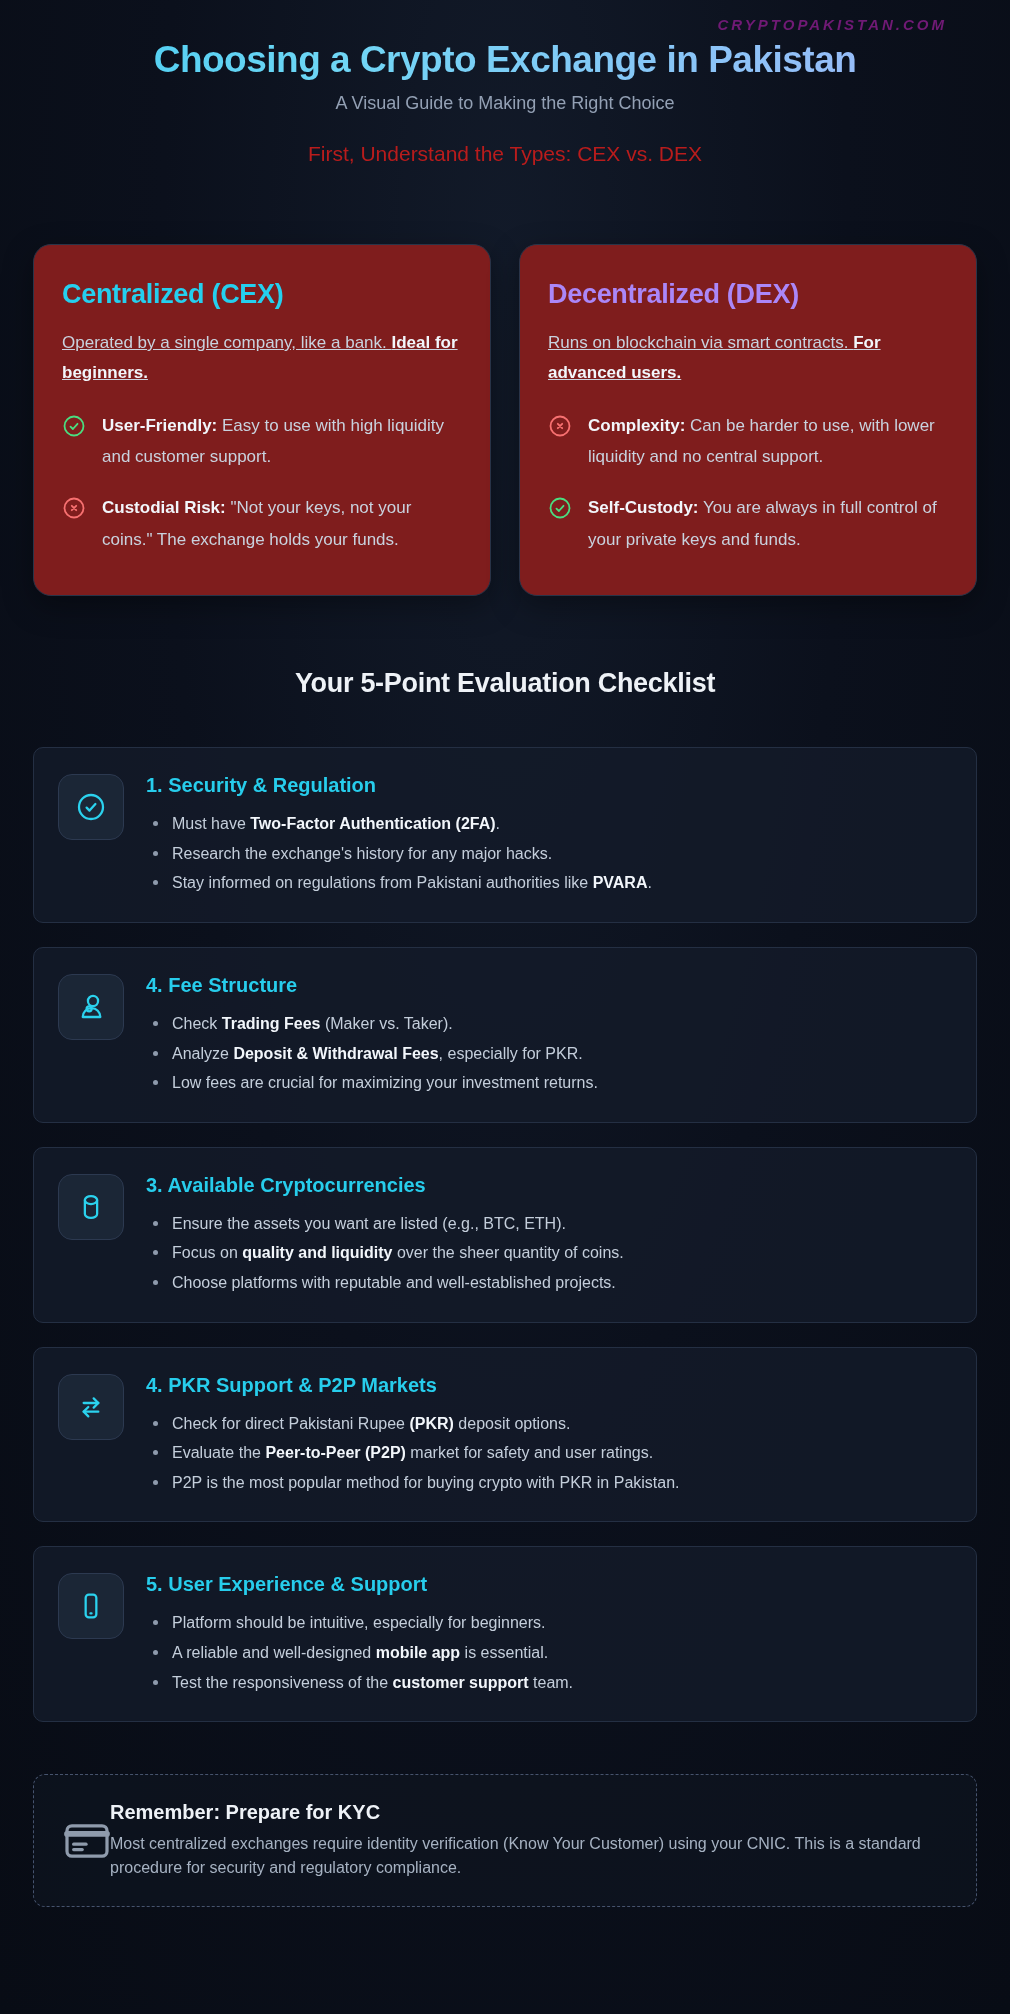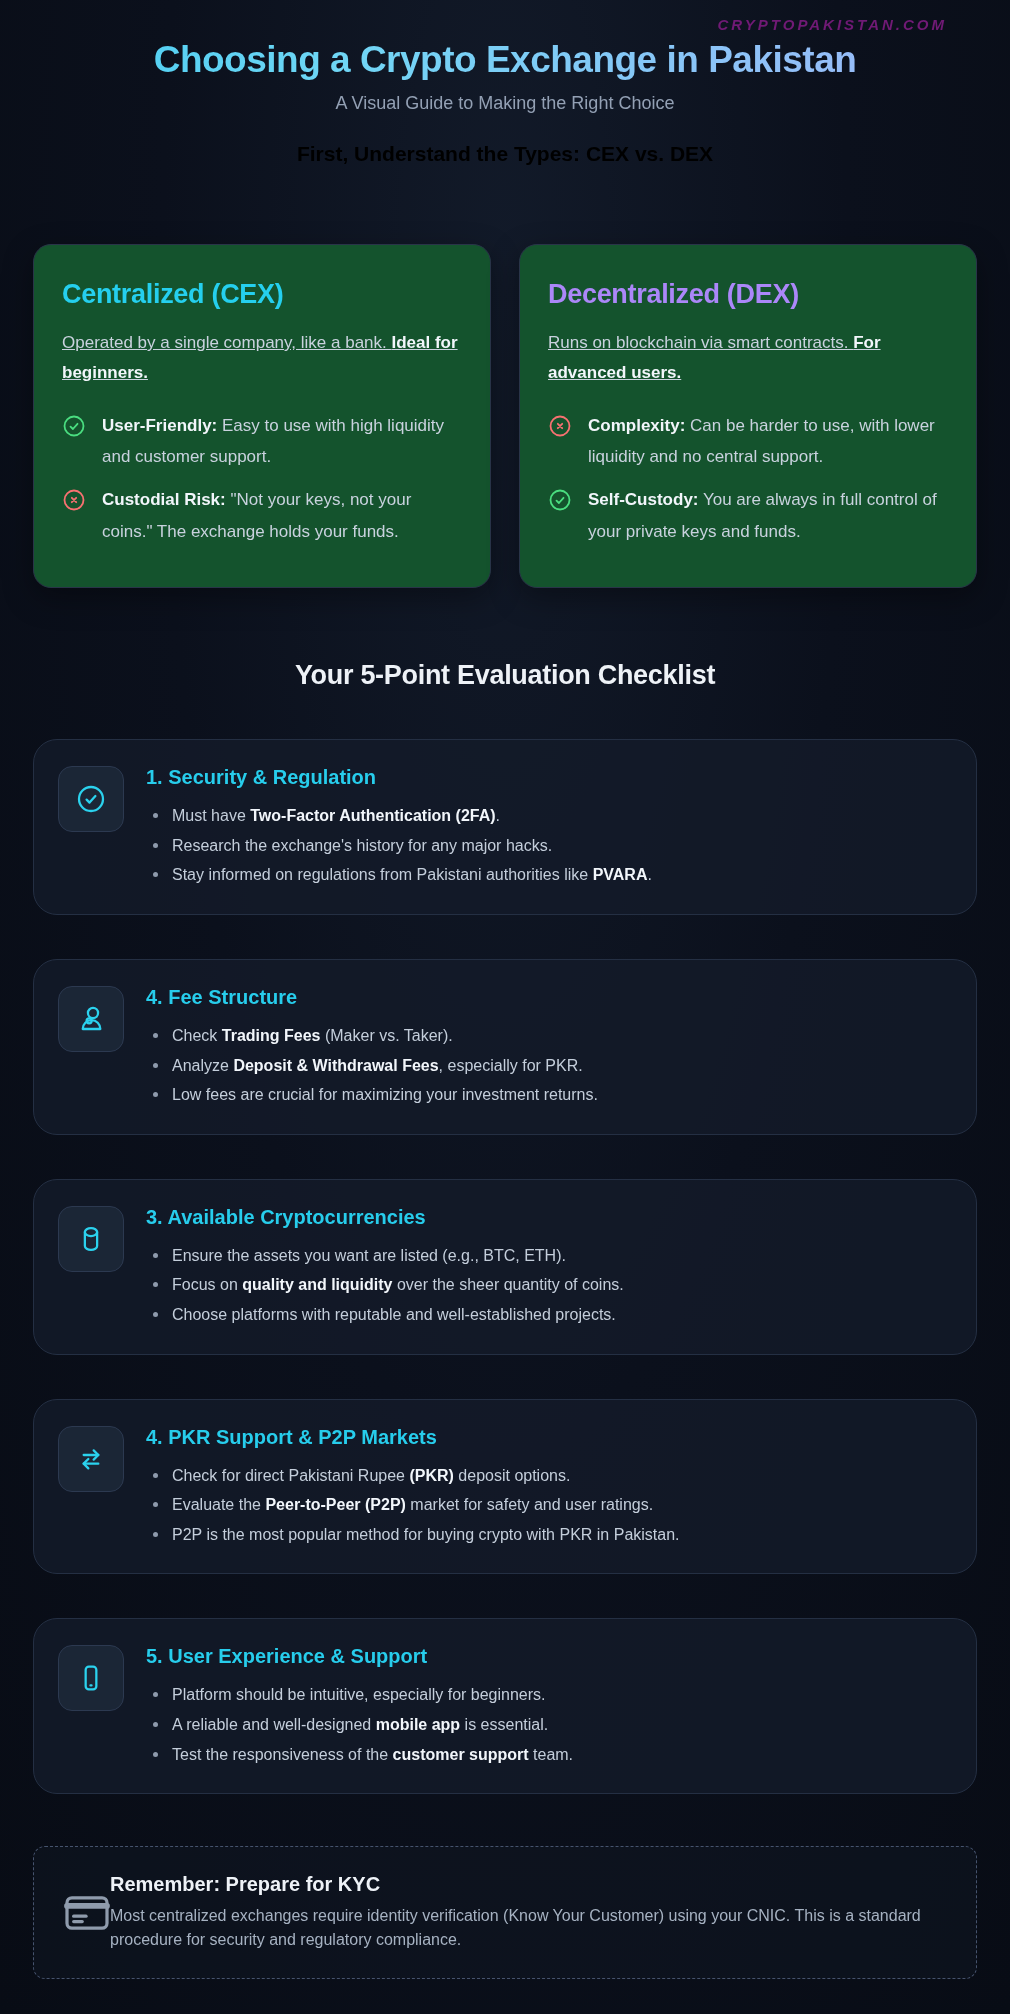--- a/index.html
+++ b/index.html
@@ -13,46 +13,46 @@
   .site{
     margin:16px 30px 0 0;text-align:right;
     font-size:15px;font-weight:bold;letter-spacing:3px;color:#701a75;font-style:italic;
   }
   h1.title{
     margin:6px 0 0;text-align:center;font-size:37px;font-weight:bold;letter-spacing:-0.5px;
     background:linear-gradient(90deg,#45cdf1 0%,#6fd6f5 32%,#9fb7f9 100%);
     -webkit-background-clip:text;background-clip:text;color:transparent;
   }
   .subtitle{margin-top:12px;text-align:center;font-size:18px;color:#93a0b4;}
-  h2.section-heading{margin:28px 0 0;text-align:center;font-size:21px;font-weight:bold;color:#000000;}
+  h2.section-heading{margin:28px 0 0;text-align:center;font-size:21px;font-weight:normal;color:#b91c1c;}
   
   .type-row{display:flex;gap:28px;margin-top:78px;align-items:flex-start;}
   .type-card{
-    flex:1;background:#14532d;border:1px solid #293448;border-radius:18px;
+    flex:1;background:#7f1d1d;border:1px solid #293448;border-radius:18px;
     padding:34px 28px 40px;box-shadow:0 10px 30px rgba(0,0,0,.35);
   }
   .type-title{margin:0;font-size:27px;font-weight:bold;letter-spacing:-0.3px;}
   .type-title.cex{color:#25cfee;}
   .type-title.dex{color:#ab87f8;}
   .type-intro{margin:18px 0 3px;font-size:17px;line-height:1.75;color:#c9d2de;text-decoration:underline;}
-  .features{margin-top:22px;display:grid;gap:12px;}
+  .features{margin-top:22px;display:grid;gap:20px;}
   .feature{display:flex;gap:16px;align-items:flex-start;}
   .f-icon{flex:0 0 24px;margin-top:4px;display:inline-flex;}
   .f-icon.green{color:#4ade80;}
   .f-icon.red{color:#f87171;}
   .f-icon svg{width:24px;height:24px;}
   .f-text{margin:0;font-size:17px;line-height:1.85;color:#c9d2de;}
   b{font-weight:bold;color:#f2f6fb;}
   
   h2.checklist-heading{margin:72px 0 0;text-align:center;font-size:27px;font-weight:bold;color:#eef2f7;letter-spacing:-0.3px;}
   .checklist{margin-top:48px;}
   .check-card{
     display:flex;gap:22px;align-items:flex-start;
-    background:rgba(19,27,41,.82);border:1px solid #242f43;border-radius:24px;
-    padding:26px 24px 24px;margin-bottom:44px;
+    background:rgba(19,27,41,.82);border:1px solid #242f43;border-radius:10px;
+    padding:26px 24px 24px;margin-bottom:24px;
   }
   .icon-box{
     flex:0 0 64px;height:64px;border-radius:14px;background:#1b2636;border:1px solid #2c3950;
     display:flex;align-items:center;justify-content:center;color:#2bd2ee;
   }
   .icon-box svg{width:32px;height:32px;}
   .check-body{flex:1;min-width:0;}
   .check-title{margin:0;font-size:20px;font-weight:bold;color:#27cdec;}
   ul.bullets{list-style:none;margin:12px 0 0;padding:0;}
   ul.bullets li{

